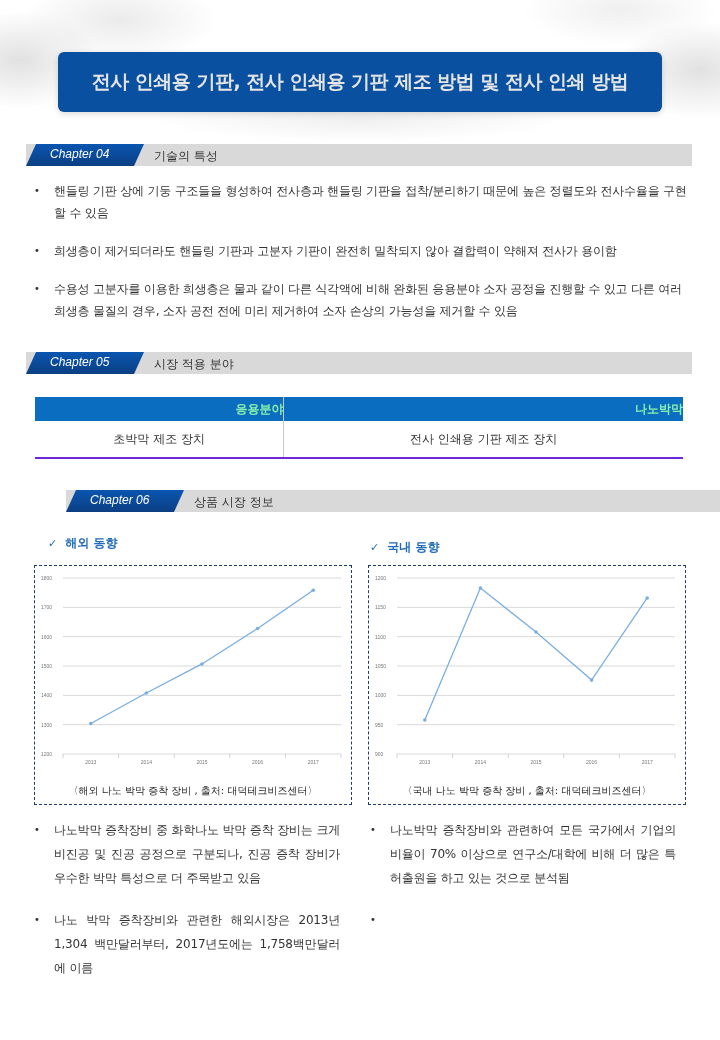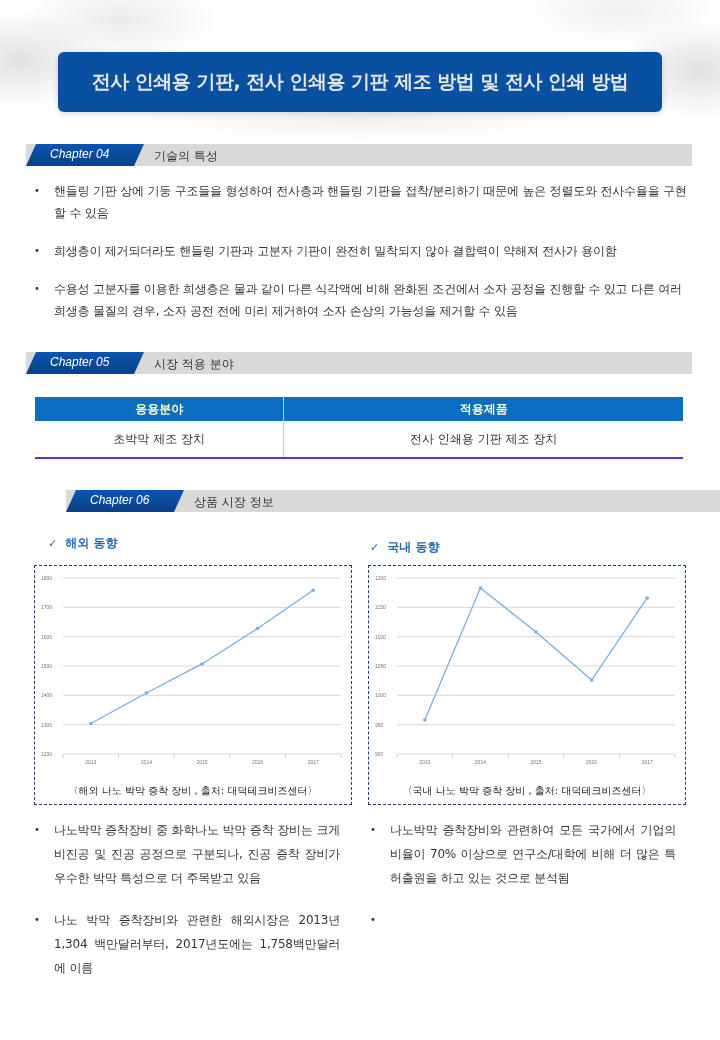--- a/index.html
+++ b/index.html
@@ -25,21 +25,21 @@
     background: linear-gradient(180deg, #0a56b0 0%, #0b3f84 100%);
     clip-path: polygon(10px 0, 118px 0, 108px 22px, 0 22px); }
   .chapter-badge span { position: absolute; left: 24px; top: 3px; color: #fff; font-style: italic; font-size: 12px; font-family: "Liberation Sans", sans-serif; }
   .chapter-title { position: absolute; left: 128px; top: 4px; font-size: 12px; color: #333; }
 
   .bullets { position: absolute; left: 30px; width: 660px; }
   .bullet { position: relative; padding-left: 24px; font-size: 12px; line-height: 22px; color: #333; letter-spacing: -0.2px; }
   .bullet .dot { position: absolute; left: 4px; top: 0; font-size: 10px; }
 
   .app-table { position: absolute; left: 35px; top: 397px; width: 648px; border-collapse: collapse; }
-  .app-table th { background: #0b6dbf; color: #fef9c3; font-size: 12px; font-weight: bold; height: 24px; }
+  .app-table th { background: #0b6dbf; color: #86efac; font-size: 12px; font-weight: bold; height: 24px; text-align: right; }
   .app-table td { font-size: 12px; color: #333; height: 37px; text-align: center; border-bottom: 2px solid #6d28d9; }
   .app-table th + th, .app-table td + td { border-left: 1px solid #c8c8c8; }
 
   .trend-label { position: absolute; font-size: 12px; font-weight: bold; color: #1f6bb8; }
   .trend-label .chk { font-weight: normal; color: #1f6bb8; margin-right: 8px; font-size: 11px; }
 
   .chart-box { position: absolute; top: 565px; width: 318px; height: 240px; border: 1px dashed #1d3d6e; }
   .chart-caption { position: absolute; bottom: 6px; left: 0; right: 0; text-align: center; font-size: 10px; color: #222; }
   .chart-svg { position: absolute; left: 0; top: 0; }
 
@@ -57,34 +57,34 @@
 
 <div class="chapter-bar" style="top:144px;">
   <div class="chapter-badge">
       <span>Chapter 04</span>
     </div>
   <div class="chapter-title">기술의 특성</div>
 </div>
 <div class="bullets" style="top:180px;">
   <div class="bullet" style="margin-bottom:16px;"><span class="dot">•</span><span>핸들링 기판 상에 기둥 구조들을 형성하여 전사층과 핸들링 기판을 접착/분리하기 때문에 높은 정렬도와 전사수율을 구현할 수 있음</span></div>
   <div class="bullet" style="margin-bottom:16px;"><span class="dot">•</span><span>희생층이 제거되더라도 핸들링 기판과 고분자 기판이 완전히 밀착되지 않아 결합력이 약해져 전사가 용이함</span></div>
-  <div class="bullet"><span class="dot">•</span><span>수용성 고분자를 이용한 희생층은 물과 같이 다른 식각액에 비해 완화된 조건에서 소자 공정을 진행할 수 있고 다른 여러 희생층 물질의 경우, 소자 공전 전에 미리 제거하여 소자 손상의 가능성을 제거할 수 있음</span></div>
+  <div class="bullet"><span class="dot">•</span><span>수용성 고분자를 이용한 희생층은 물과 같이 다른 식각액에 비해 완화된 응용분야 소자 공정을 진행할 수 있고 다른 여러 희생층 물질의 경우, 소자 공전 전에 미리 제거하여 소자 손상의 가능성을 제거할 수 있음</span></div>
 </div>
 
 <div class="chapter-bar" style="top:352px;">
   <div class="chapter-badge">
       <span>Chapter 05</span>
     </div>
   <div class="chapter-title">시장 적용 분야</div>
 </div>
 <table class="app-table">
   <thead>
     <tr>
       <th>응용분야</th>
-      <th>적용제품</th>
+      <th>나노박막</th>
     </tr>
   </thead>
   <tbody>
     <tr>
       <td>초박막 제조 장치</td>
       <td>전사 인쇄용 기판 제조 장치</td>
     </tr>
   </tbody>
 </table>
 

